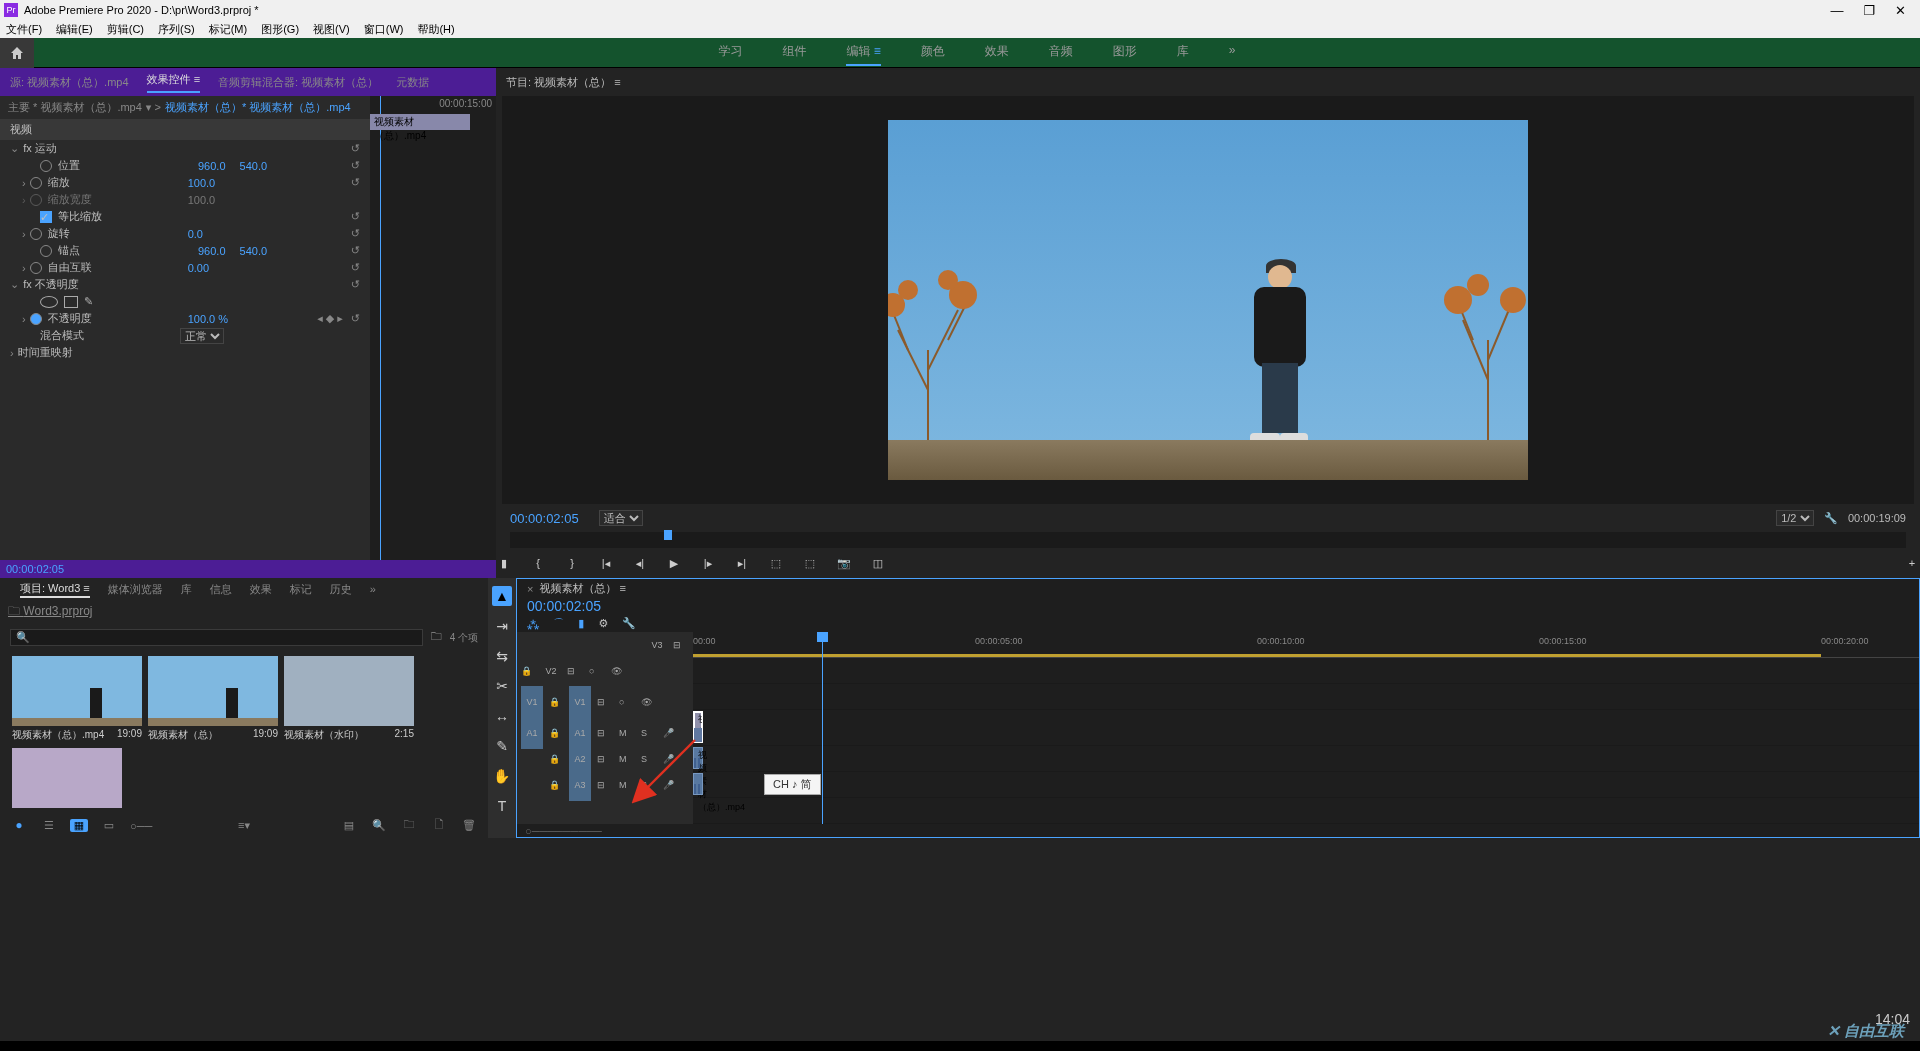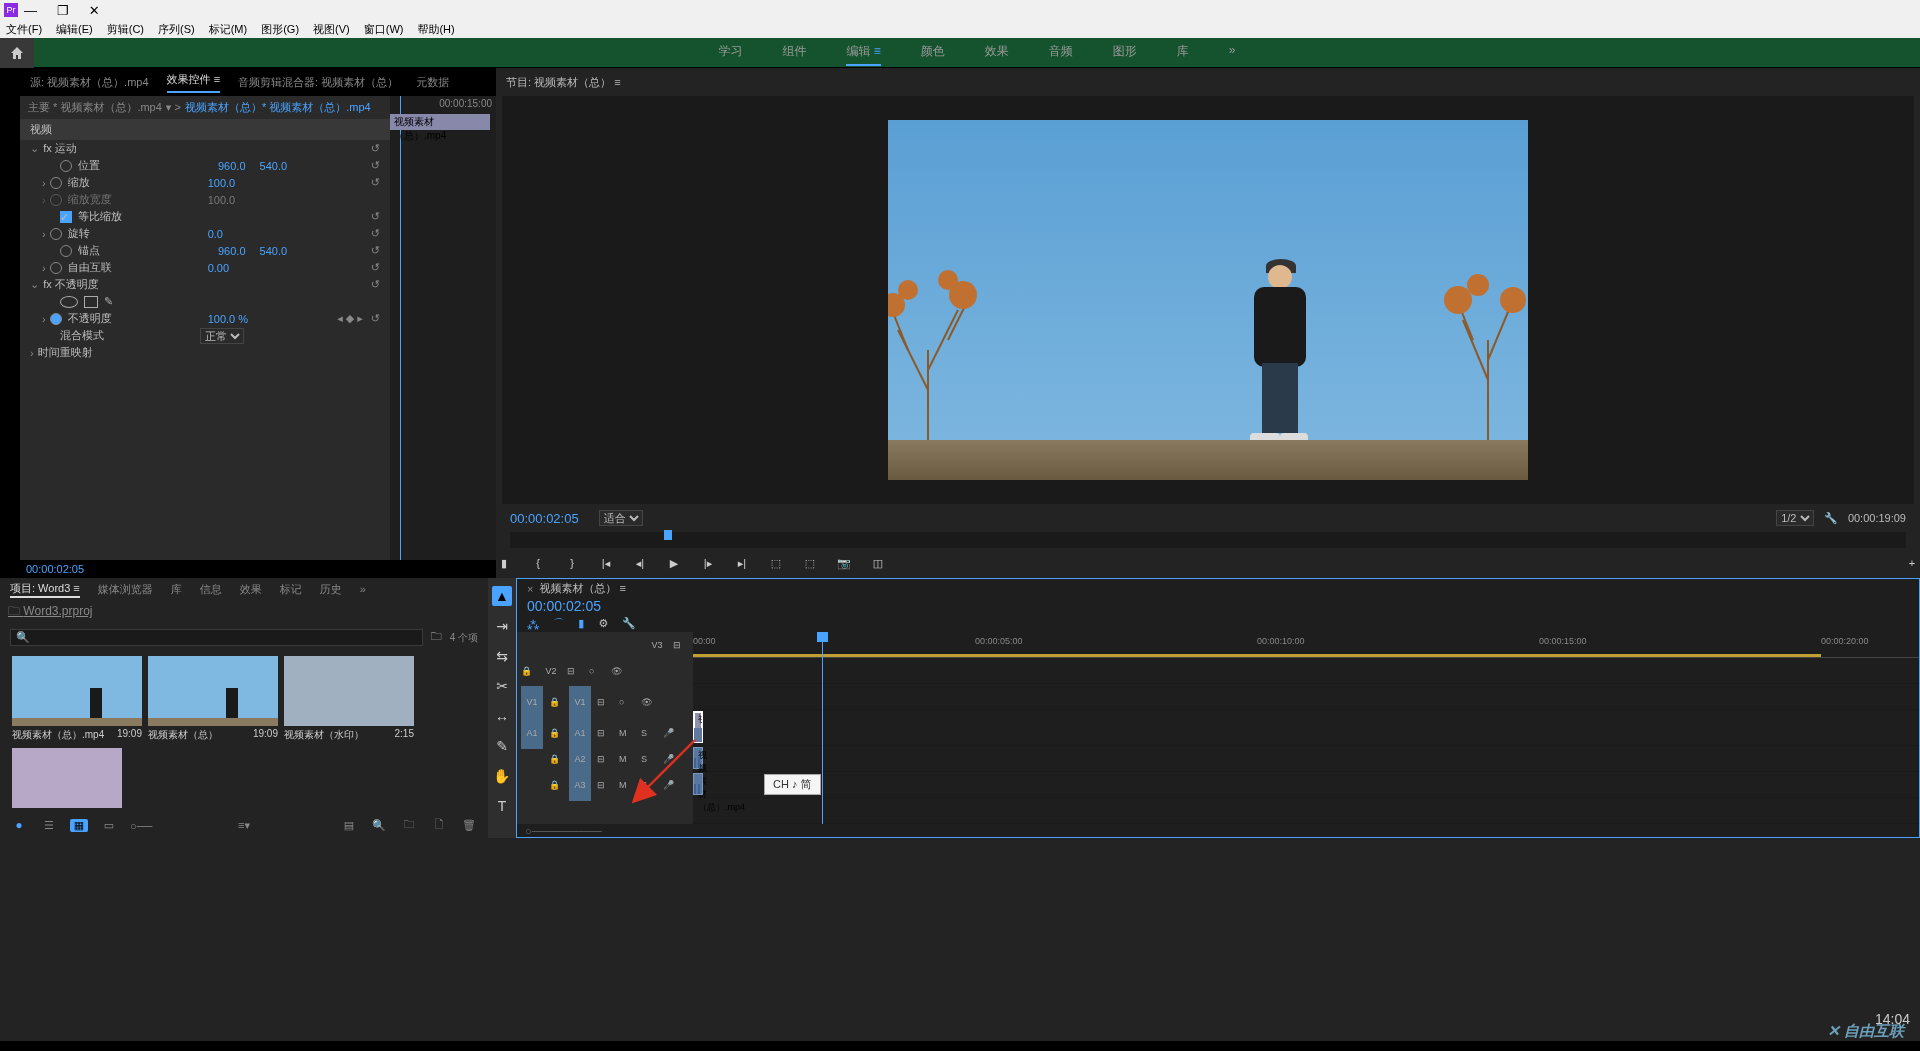--- a/index.html
+++ b/index.html
@@ -9,21 +9,21 @@
 .title-bar .title-text { flex: 1; font-size: 11px; }
 .title-bar .win-controls { display: flex; gap: 20px; padding-right: 10px; }
 .title-bar .win-controls span { cursor: pointer; font-size: 13px; }
 .menu-bar { height: 18px; background: #f0f0f0; color: #000; display: flex; align-items: center; gap: 14px; padding: 0 6px; font-size: 11px; }
 .app-header { height: 30px; background: #14532d; display: flex; align-items: center; border-bottom: 1px solid #000; }
 .home-btn { width: 34px; height: 30px; background: #383838; display: flex; align-items: center; justify-content: center; }
 .workspace-tabs { flex: 1; display: flex; justify-content: center; gap: 40px; font-size: 12px; }
 .workspace-tabs span { color: #999; padding: 4px 0; cursor: pointer; }
 .workspace-tabs span.active { color: #4aa3ff; border-bottom: 2px solid #4aa3ff; }
 .main-area { display: flex; height: 510px; }
-.left-panel { width: 496px; background: #000000; display: flex; flex-direction: column; padding-left: 20px; }
+.left-panel { width: 496px; background: #4c1d95; display: flex; flex-direction: column; }
 .panel-tabs { height: 28px; display: flex; align-items: center; gap: 18px; padding: 0 10px; font-size: 11px; color: #888; }
 .panel-tabs span.active { color: #ddd; border-bottom: 2px solid #4aa3ff; padding-bottom: 4px; }
 .effect-controls { flex: 1; background: #2a2a2a; display: flex; }
 .ec-left { width: 370px; overflow-y: auto; font-size: 11px; }
 .ec-header { padding: 4px 8px; color: #888; display: flex; align-items: center; }
 .ec-header .link { color: #4aa3ff; }
 .ec-section { background: #383838; padding: 3px 10px; }
 .ec-row { display: flex; align-items: center; padding: 3px 10px; height: 17px; }
 .ec-indent1 { padding-left: 22px; }
 .ec-indent2 { padding-left: 40px; }
@@ -58,21 +58,21 @@
 .program-controls { height: 28px; display: flex; align-items: center; padding: 0 14px; font-size: 11px; }
 .pc-time { color: #4aa3ff; margin-right: 20px; font-size: 13px; }
 .pc-spacer { flex: 1; }
 .pc-right { color: #bbb; }
 .program-scrubber { height: 16px; margin: 0 14px; background: #1a1a1a; position: relative; }
 .scrubber-head { position: absolute; top: -2px; left: 11%; width: 8px; height: 10px; background: #4aa3ff; }
 .transport { height: 30px; display: flex; align-items: center; justify-content: center; gap: 18px; color: #ccc; }
 .transport .ico { width: 16px; height: 16px; display: flex; align-items: center; justify-content: center; cursor: pointer; }
 .bottom-area { display: flex; height: 260px; }
 .project-panel { width: 488px; background: #232323; display: flex; flex-direction: column; }
-.proj-tabs { height: 24px; display: flex; align-items: center; gap: 18px; padding: 0 10px; font-size: 11px; color: #888; }
+.proj-tabs { height: 24px; display: flex; align-items: center; gap: 18px; padding: 0 20px; font-size: 11px; color: #888; }
 .proj-tabs span.active { color: #ddd; border-bottom: 2px solid #ddd; }
 .proj-name-row { padding: 2px 8px; font-size: 12px; color: #888; text-decoration: underline; }
 .proj-search { height: 26px; display: flex; align-items: center; padding: 0 10px; gap: 8px; }
 .proj-search input { flex: 1; background: #1a1a1a; border: 1px solid #3a3a3a; color: #888; padding: 2px 20px; font-size: 10px; }
 .proj-search .count { font-size: 10px; color: #888; }
 .bins { flex: 1; display: flex; gap: 6px; padding: 6px 12px; align-items: flex-start; flex-wrap: wrap; }
 .bin-item { width: 130px; }
 .bin-thumb { width: 130px; height: 70px; background: #7fb8e0; position: relative; overflow: hidden; }
 .bin-thumb .mini-ground { position: absolute; bottom: 0; height: 8px; left: 0; right: 0; background: #8a7a5f; }
 .bin-thumb .mini-person { position: absolute; bottom: 6px; left: 60%; width: 12px; height: 32px; background: #1a1a1a; }
@@ -120,20 +120,21 @@
 .watermark { position: absolute; right: 16px; bottom: 10px; font-style: italic; color: #7fc0e0; font-size: 15px; opacity: .8; font-weight: bold;}
 .taskbar { position: absolute; bottom: 0; left: 0; right: 0; height: 10px; background: #000; }
 .status-time { position: absolute; right: 10px; bottom: 24px; color: #ccc; font-size: 14px; }
 select { background: #2a2a2a; color: #bbb; border: 1px solid #444; font-size: 11px; }
 </style>
 </head>
 <body>
 
 <div class="title-bar">
   <span class="app-icon">Pr</span>
+  <span class="title-text">Adobe Premiere Pro 2020 - D:\pr\Word3.prproj *</span>
   <div class="win-controls">
     <span>—</span>
     <span>❐</span>
     <span>✕</span>
   </div>
 </div>
 
 <div class="menu-bar">
   <span>文件(F)</span>
   <span>编辑(E)</span>

